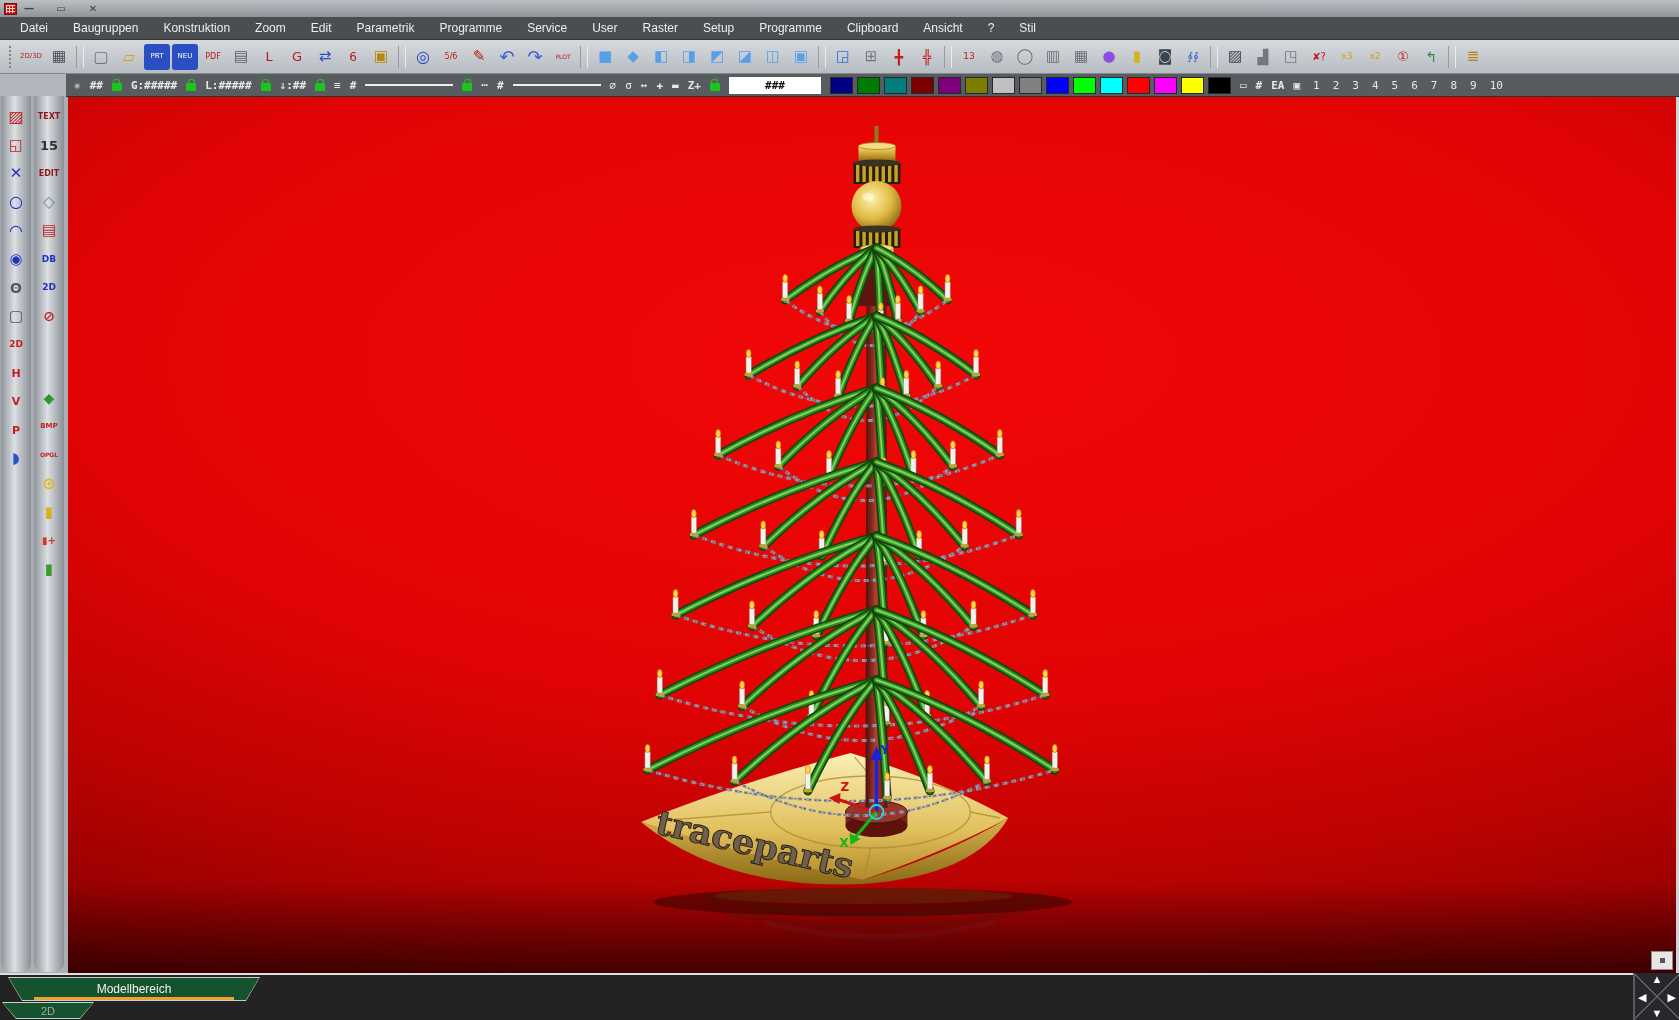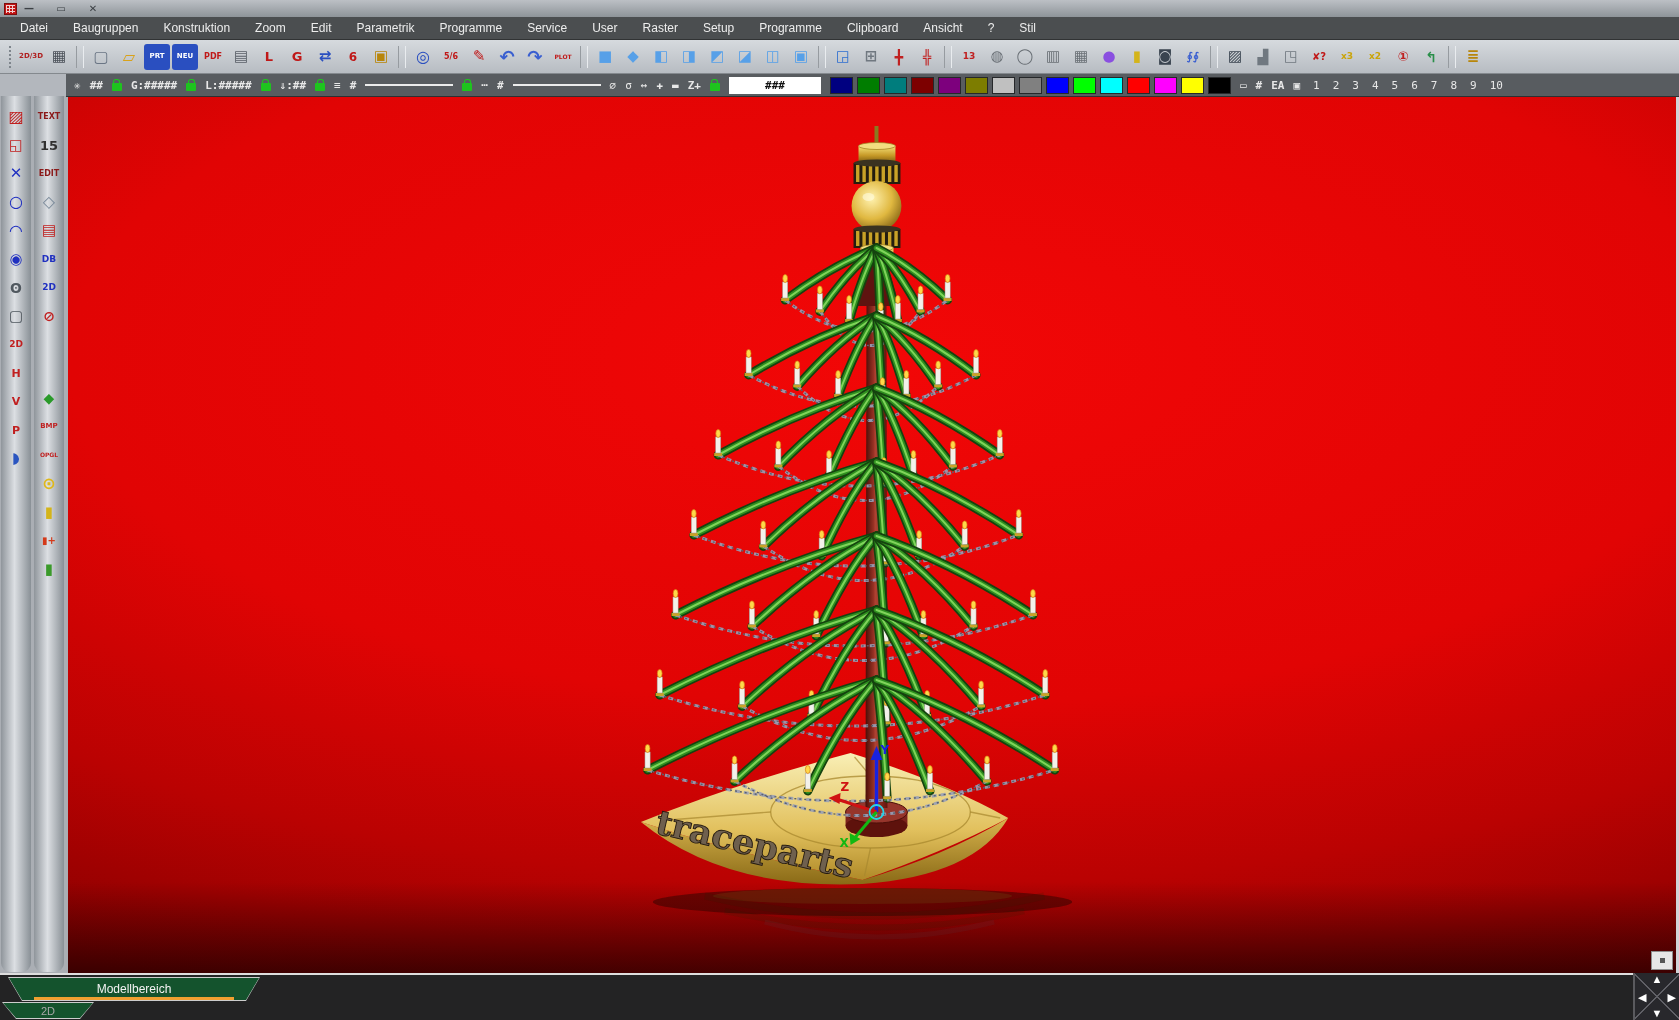--- a/index.html
+++ b/index.html
@@ -22,21 +22,21 @@
     border-bottom:1px solid #313334;display:flex;align-items:center;gap:25px;
     padding:0 20px;z-index:29}
   .menu-item{color:#ededed;font-size:12px;white-space:nowrap}
   
   .toolbar1{position:absolute;top:40px;left:0;right:0;height:33px;
     background:linear-gradient(#d6dade,#b7bcc2);border-bottom:1px solid #84898e;
     display:flex;align-items:center;padding-left:8px;gap:2px;z-index:28}
   .tb-handle{width:5px;height:24px;margin-right:3px;
     background:radial-gradient(circle,#7e858c 1px,transparent 1.4px) 0 0/4px 4px}
   .ic{width:26px;height:26px;flex:0 0 auto;display:flex;align-items:center;justify-content:center;
-    font-family:"DejaVu Sans",sans-serif;font-weight:bold;border-radius:3px;line-height:1}
+    font-family:"DejaVu Sans",sans-serif;font-weight:normal;border-radius:3px;line-height:1}
   .sep{width:6px;height:22px;border-left:1px solid #969ba0;border-right:1px solid #e9ecef;margin:0 2px;flex:0 0 auto}
   
   .toolbar2{position:absolute;top:74px;left:66px;right:0;height:22px;background:#585c60;
     border-bottom:1px solid #2e3032;display:flex;align-items:center;gap:9px;padding-left:8px;
     font-family:"DejaVu Sans Mono",monospace;font-size:11px;color:#e8e8e8;z-index:28}
   .sbtop{position:absolute;top:74px;left:0;width:66px;height:22px;background:#b3b7bd;z-index:28}
   .r2t{white-space:nowrap;font-weight:bold}
   .r2g{white-space:nowrap}
   .lock{width:10px;height:8px;background:#1ec41e;border-radius:1px;position:relative;margin-top:4px;flex:0 0 auto}
   .lock::before{content:"";position:absolute;left:1.5px;top:-4px;width:5px;height:4px;

